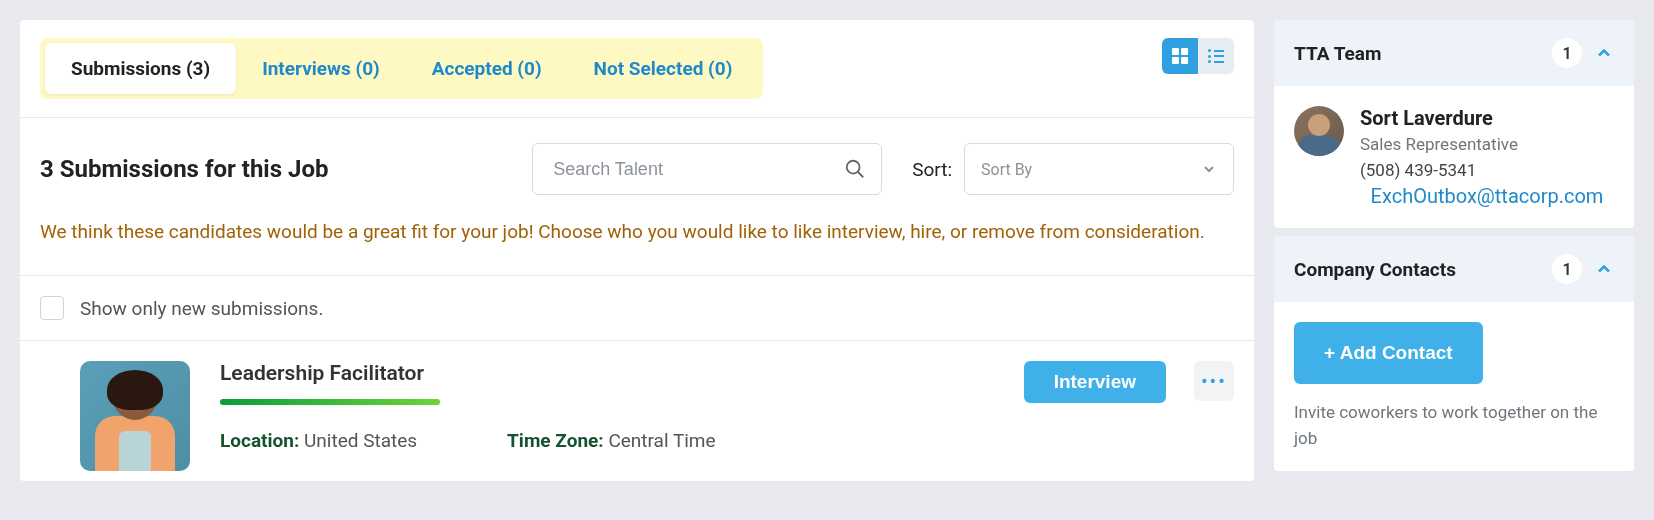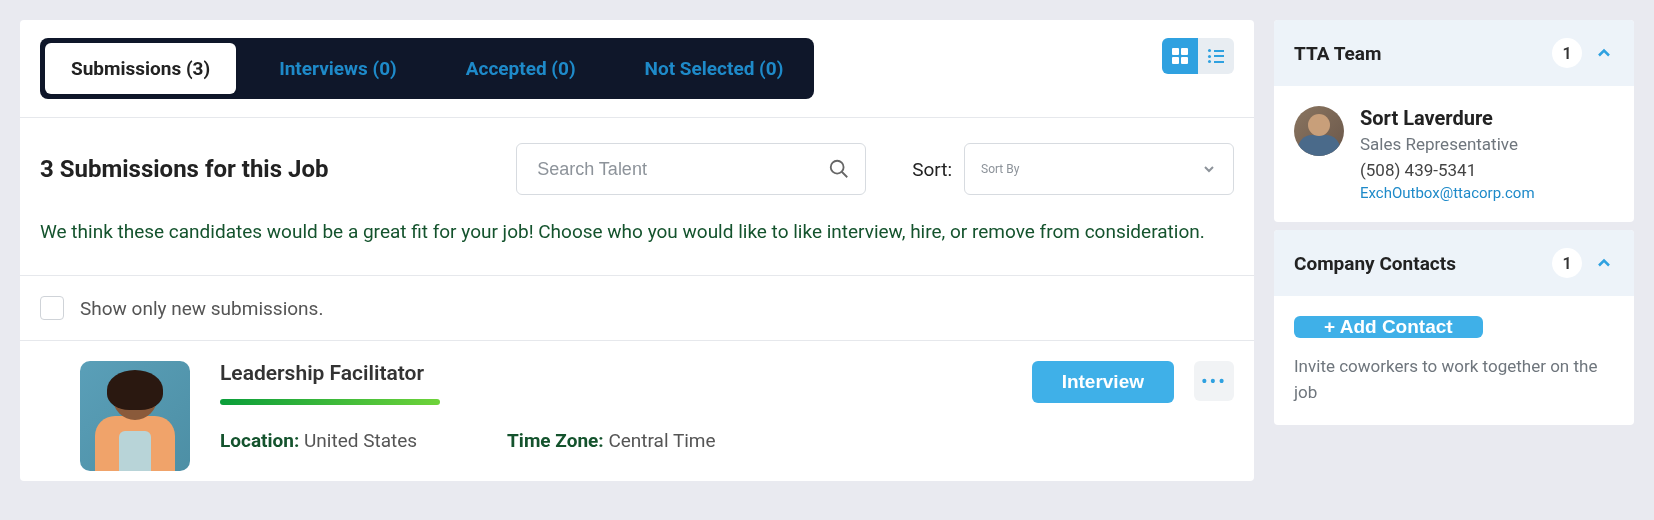--- a/index.html
+++ b/index.html
@@ -23,24 +23,23 @@
     width: 360px;
     flex-shrink: 0;
   }
 
   
   .tabs-wrap {
     padding: 18px 20px 0 20px;
   }
   .tabs {
     display: inline-flex;
-    background: #0f172a;
+    background: #fef9c3;
     border-radius: 8px;
     padding: 5px;
-    gap: 17px;
   }
   .tab {
     padding: 14px 26px;
     border-radius: 6px;
     font-size: 19px;
     font-weight: 700;
     color: #1e8ac9;
     cursor: pointer;
     white-space: nowrap;
   }
@@ -83,21 +82,21 @@
   .list-dot { width:3px;height:3px;background:#2fa1e0;border-radius:50%; }
   .list-bar { height:2px; flex:1; background:#2fa1e0; }
 
   hr.sep { border:0;border-top:1px solid #e6e8ec;margin:18px 0 0 0;}
 
   
   .toolbar {
     display: flex;
     align-items: center;
     padding: 25px 20px 10px 20px;
-    gap: 46px;
+    gap: 30px;
   }
   .heading {
     font-size: 24px;
     font-weight: 700;
     color: #222;
     flex-shrink: 0;
   }
   .search-wrap {
     flex: 0 0 350px;
     margin-left: auto;
@@ -118,32 +117,32 @@
     right: 16px; top: 50%; transform: translateY(-50%);
     color: #666;
   }
   .sort-wrap { display:flex; align-items:center; gap:12px; }
   .sort-label { font-size:19px; color:#222; }
   .sort-select {
     width: 270px; height: 52px;
     border: 1px solid #d7dbe0;
     border-radius:6px;
     padding: 0 40px 0 16px;
-    font-size: 12px; color:#8d939a;
+    font-size: 16px; color:#8d939a;
     position: relative;
     background:#fff;
     display:flex;align-items:center;
     cursor:pointer;
   }
   .sort-chevron { position:absolute; right:16px; top:50%; transform:translateY(-50%); color:#8d939a;}
 
   .description {
     padding: 12px 20px;
     font-size: 19px;
-    color: #14532d;
+    color: #a16207;
     line-height: 1.6;
   }
 
   hr.sep2 { border:0;border-top:1px solid #e6e8ec;margin:16px 0 0 0;}
 
   .filter-row {
     padding: 20px;
     display:flex;align-items:center;gap:16px;
   }
   .checkbox {
@@ -172,21 +171,21 @@
   .avatar-shirt{position:absolute;bottom:0;left:50%;transform:translateX(-50%);width:32px;height:40px;background:#b8d4d8;border-radius:6px 6px 0 0;}
 
   .cand-info { flex:1; }
   .cand-name { font-size:21px;font-weight:700;color:#2fa1e0;margin-bottom:6px;cursor:pointer; }
   .cand-role { font-size:21px;font-weight:600;color:#333;margin-bottom:14px; }
   .meter { width:220px;height:6px;background:linear-gradient(90deg,#0a9d3a 0%,#6ed33a 100%);border-radius:3px;margin-bottom:24px; }
   .cand-meta { display:flex;gap:90px; }
   .meta-item { font-size:19px;color:#555; }
   .meta-label { font-weight:700;color:#14532d; }
 
-  .cand-actions { display:flex;gap:20px;align-items:flex-start;justify-content:center; }
+  .cand-actions { display:flex;gap:28px;align-items:flex-start;justify-content:center; }
   .btn-primary {
     background:#3fb0e8;color:#fff;border:none;border-radius:6px;
     padding:10px 30px;font-size:19px;font-weight:600;cursor:pointer;
   }
   .btn-more {
     width:40px;height:40px;background:#f1f3f5;border-radius:6px;
     display:flex;align-items:center;justify-content:center;cursor:pointer;
     color:#2fa1e0;font-size:20px;letter-spacing:2px;
   }
 
@@ -212,25 +211,25 @@
     width:50px;height:50px;border-radius:50%;flex-shrink:0;
     background:linear-gradient(135deg,#8a7560 0%,#6a574a 100%);
     position:relative;overflow:hidden;
   }
   .tm-head{position:absolute;top:8px;left:50%;transform:translateX(-50%);width:22px;height:22px;background:#c89f7a;border-radius:50%;}
   .tm-body{position:absolute;bottom:-5px;left:50%;transform:translateX(-50%);width:42px;height:26px;background:#4a6a8a;border-radius:14px 14px 0 0;}
   .tm-info { flex:1; }
   .tm-name { font-size:20px;font-weight:700;color:#222;margin-bottom:4px; }
   .tm-role { font-size:17px;color:#6f767d;margin-bottom:6px; }
   .tm-phone { font-size:17px;color:#444;margin-bottom:4px; }
-  .tm-email { font-size:15px;color:#1e8ac9;cursor:pointer; }
+  .tm-email { font-size:20px;color:#1e8ac9;cursor:pointer;text-align:center; }
 
   .btn-add {
     background:#3fb0e8;color:#fff;border:none;border-radius:6px;
-    padding:0 30px;font-size:19px;font-weight:700;cursor:pointer;
+    padding:20px 30px;font-size:19px;font-weight:700;cursor:pointer;
     display:block;margin-bottom:16px;text-align:center;
   }
   .invite-text { font-size:17px;color:#6f767d;line-height:1.5; }
 </style>
 </head>
 <body>
 
 <div class="layout">
   <div class="main-panel">
     <div class="tabs-row">

